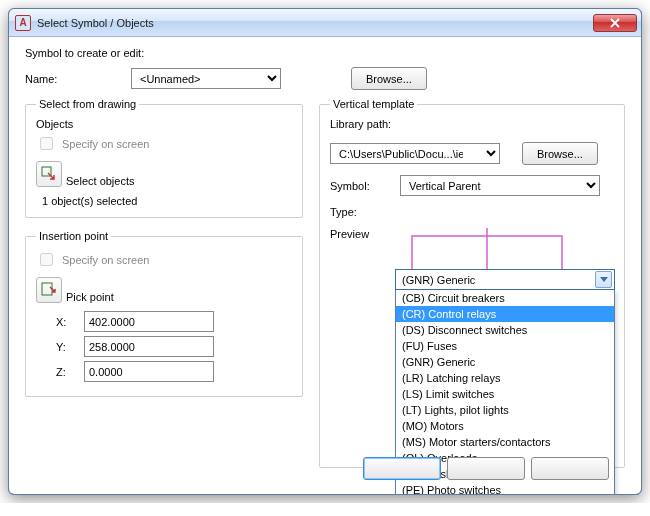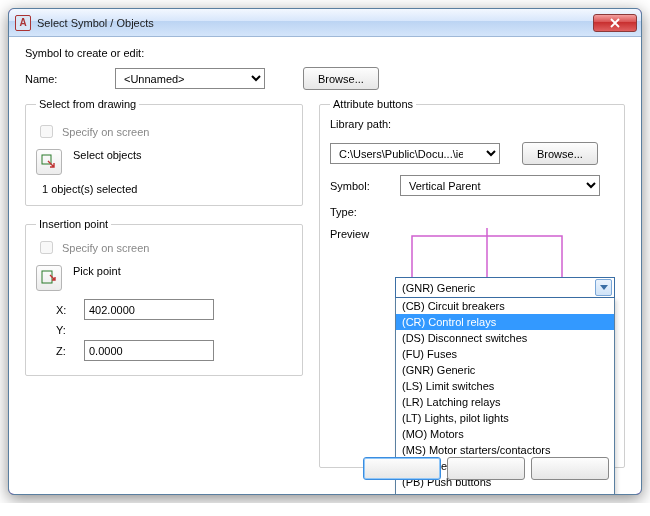--- a/index.html
+++ b/index.html
@@ -6,45 +6,45 @@
   body { margin: 0; padding: 8px; background: #fff; }
   .window { width: 634px; border: 1px solid #5a7fa0; border-radius: 6px; overflow: hidden; box-shadow: 0 4px 16px rgba(0,0,0,0.45); background:#4c1d95; }
   .titlebar { height: 28px; background: linear-gradient(to bottom,#f3f8ff 0%,#d7e6fb 45%,#bcd4f3 46%,#d4e5fa 100%); display:flex; align-items:center; padding:0 4px 0 6px; border-bottom:1px solid #9fb8d7; }
   .app-icon { width:16px; height:16px; background:#d9e6f5; border:1px solid #a33; border-radius:2px; display:flex; align-items:center; justify-content:center; margin-right:6px; position:relative; }
   .app-icon::before { content:"A"; color:#a33; font-weight:bold; font-size:10px; }
   .title-text { color:#1a1a1a; }
   .spacer { flex:1; }
   .close-btn { width:44px; height:18px; border:1px solid #8a3a3a; border-radius:3px; background: linear-gradient(to bottom,#f4a0a0 0%,#d85050 45%,#c83030 46%,#e06060 100%); display:flex; align-items:center; justify-content:center; color:#fff; font-weight:bold; text-shadow:0 -1px 0 rgba(0,0,0,.3); cursor:pointer; }
   .close-btn svg { width:10px; height:10px; }
   .body { padding: 10px 16px 14px 16px; background:#fff; position:relative; }
-  .row { display:flex; align-items:center; margin-bottom:8px; }
+  .row { display:flex; align-items:center; margin-bottom:8px;gap:16px; }
   .lbl { color:#000; }
   .name-row .lbl { width:90px; }
   select, input[type="text"] { border:1px solid #888; background:#fff; height:21px; padding:1px 4px; }
   select { padding-right:20px; }
   .btn { height:23px; border:1px solid #888; background:linear-gradient(to bottom,#fdfdfd,#e6e6e6); border-radius:3px; padding:0 14px; cursor:pointer; display:inline-flex; align-items:center; }
   .cols { display:flex; gap:16px; }
   .col-left { width:278px; }
   .col-right { flex:1; }
   fieldset.group { border:1px solid #cfcfcf; border-radius:2px; padding:8px 10px 10px 10px; margin:0 0 12px 0; }
   fieldset.group > legend { padding:0 3px; color:#000; }
   .chk { display:flex; align-items:center; gap:6px; color:#888; }
   .chk input { accent-color:#888; }
   .icon-btn { width:26px; height:26px; border:1px solid #b5b5b5; background:linear-gradient(to bottom,#fdfdfd,#ececec); border-radius:3px; display:inline-flex; align-items:center; justify-content:center; cursor:pointer; }
-  .icon-row { display:flex; align-items:flex-start; gap:11px; margin:8px 0; }
+  .icon-row { display:flex; align-items:flex-end; gap:4px; margin:8px 0; }
   .sub { margin-left:6px; margin-top:4px; color:#000; }
   .coord { display:flex; align-items:center; gap:10px; margin:4px 0; margin-left:20px; }
   .coord .cl { width:18px; text-align:left; }
   .coord input { width:130px; }
   .right-row { display:flex; align-items:center; margin-bottom:10px; }
   .right-row .rl { width:70px; }
   .preview-area { position:relative; }
   .preview-box { position:absolute; left:70px; top:0; width:210px; height:160px; }
   .preview-box svg { width:100%; height:100%; }
-  .dropdown-open { position:absolute; left:386px; top:240px; width:220px; }
+  .dropdown-open { position:absolute; left:386px; top:232px; width:220px; }
   .combo-head { height:21px; border:1px solid #3a6ea5; background:#fff; display:flex; align-items:center; padding:0 2px 0 6px; }
   .combo-head .arrow { width:17px; height:17px; margin-left:auto; background:linear-gradient(to bottom,#eaf3fd,#cfe3f8); border:1px solid #7aa7d8; border-radius:2px; display:flex; align-items:center; justify-content:center; }
   .combo-list { border:1px solid #5a7fa0; border-top:none; background:#fff; max-height:262px; overflow:hidden; box-shadow:2px 2px 4px rgba(0,0,0,.15); }
   .combo-item { padding:1px 6px; line-height:14px; white-space:nowrap; cursor:pointer; }
   .combo-item.sel { background:#3399ff; color:#fff; }
   .bottom-btns { position:absolute; left:354px; bottom:14px; display:flex; gap:6px; }
   .default-btn { border:1px solid #3a8de0; box-shadow:0 0 0 1px #8fc6f8 inset; }
   .symbol-select { width:200px; }
   .libpath-select { width:170px; }
   .name-select { width:150px; }
@@ -74,20 +74,21 @@
       </select>
       <div style="width:38px;"></div>
       <button class="btn">Browse...</button>
     </div>
 
     <div class="cols">
 
       <div class="col-left">
         <fieldset class="group">
           <legend>Select from drawing</legend>
+          <div class="lbl">Objects</div>
           <label class="chk" style="margin-top:4px;">
             <input type="checkbox" disabled="" style="">
             <span>Specify on screen</span>
           </label>
           <div class="icon-row">
             <div class="icon-btn">
               <svg width="16" height="16" viewBox="0 0 16 16">
                 <rect x="1" y="1" width="9" height="9" fill="none" stroke="#2a7a2a" stroke-width="1"></rect>
                 <path d="M7 7 L13 13 M13 9 L13 13 L9 13" stroke="#c03030" stroke-width="1.4" fill="none"></path>
               </svg>
@@ -111,31 +112,32 @@
               </svg>
             </div>
             <span>Pick point</span>
           </div>
           <div class="coord">
             <span class="cl">X:</span>
             <input type="text" value="402.0000" style="">
           </div>
           <div class="coord">
             <span class="cl">Y:</span>
+            <input type="text" value="258.0000" style="">
           </div>
           <div class="coord">
             <span class="cl">Z:</span>
             <input type="text" value="0.0000" style="">
           </div>
         </fieldset>
       </div>
 
       <div class="col-right">
         <fieldset class="group" style="height:370px; position:relative;">
-          <legend>Attribute buttons</legend>
+          <legend>Vertical template</legend>
           <div class="lbl" style="margin-bottom:12px;">Library path:</div>
           <div class="right-row">
             <select class="libpath-select">
               <option>C:\Users\Public\Docu...\iec2</option>
             </select>
             <div style="width:22px;"></div>
             <button class="btn">Browse...</button>
           </div>
           <div class="right-row">
             <span class="rl">Symbol:</span>
@@ -171,22 +173,22 @@
               <path d="M0 0 L4 5 L8 0 Z" fill="#3a6ea5"></path>
             </svg>
         </div>
       </div>
       <div class="combo-list" id="type-list">
           <div class="combo-item">(CB) Circuit breakers</div>
           <div class="combo-item sel">(CR) Control relays</div>
           <div class="combo-item">(DS) Disconnect switches</div>
           <div class="combo-item">(FU) Fuses</div>
           <div class="combo-item">(GNR) Generic</div>
+          <div class="combo-item">(LR) Latching relays</div>
           <div class="combo-item">(LS) Limit switches</div>
-          <div class="combo-item">(LR) Latching relays</div>
           <div class="combo-item">(LT) Lights, pilot lights</div>
           <div class="combo-item">(MO) Motors</div>
           <div class="combo-item">(MS) Motor starters/contactors</div>
           <div class="combo-item">(OL) Overloads</div>
           <div class="combo-item">(PB) Push buttons</div>
           <div class="combo-item">(PE) Photo switches</div>
         </div>
     </div>
 
     <div class="bottom-btns">

